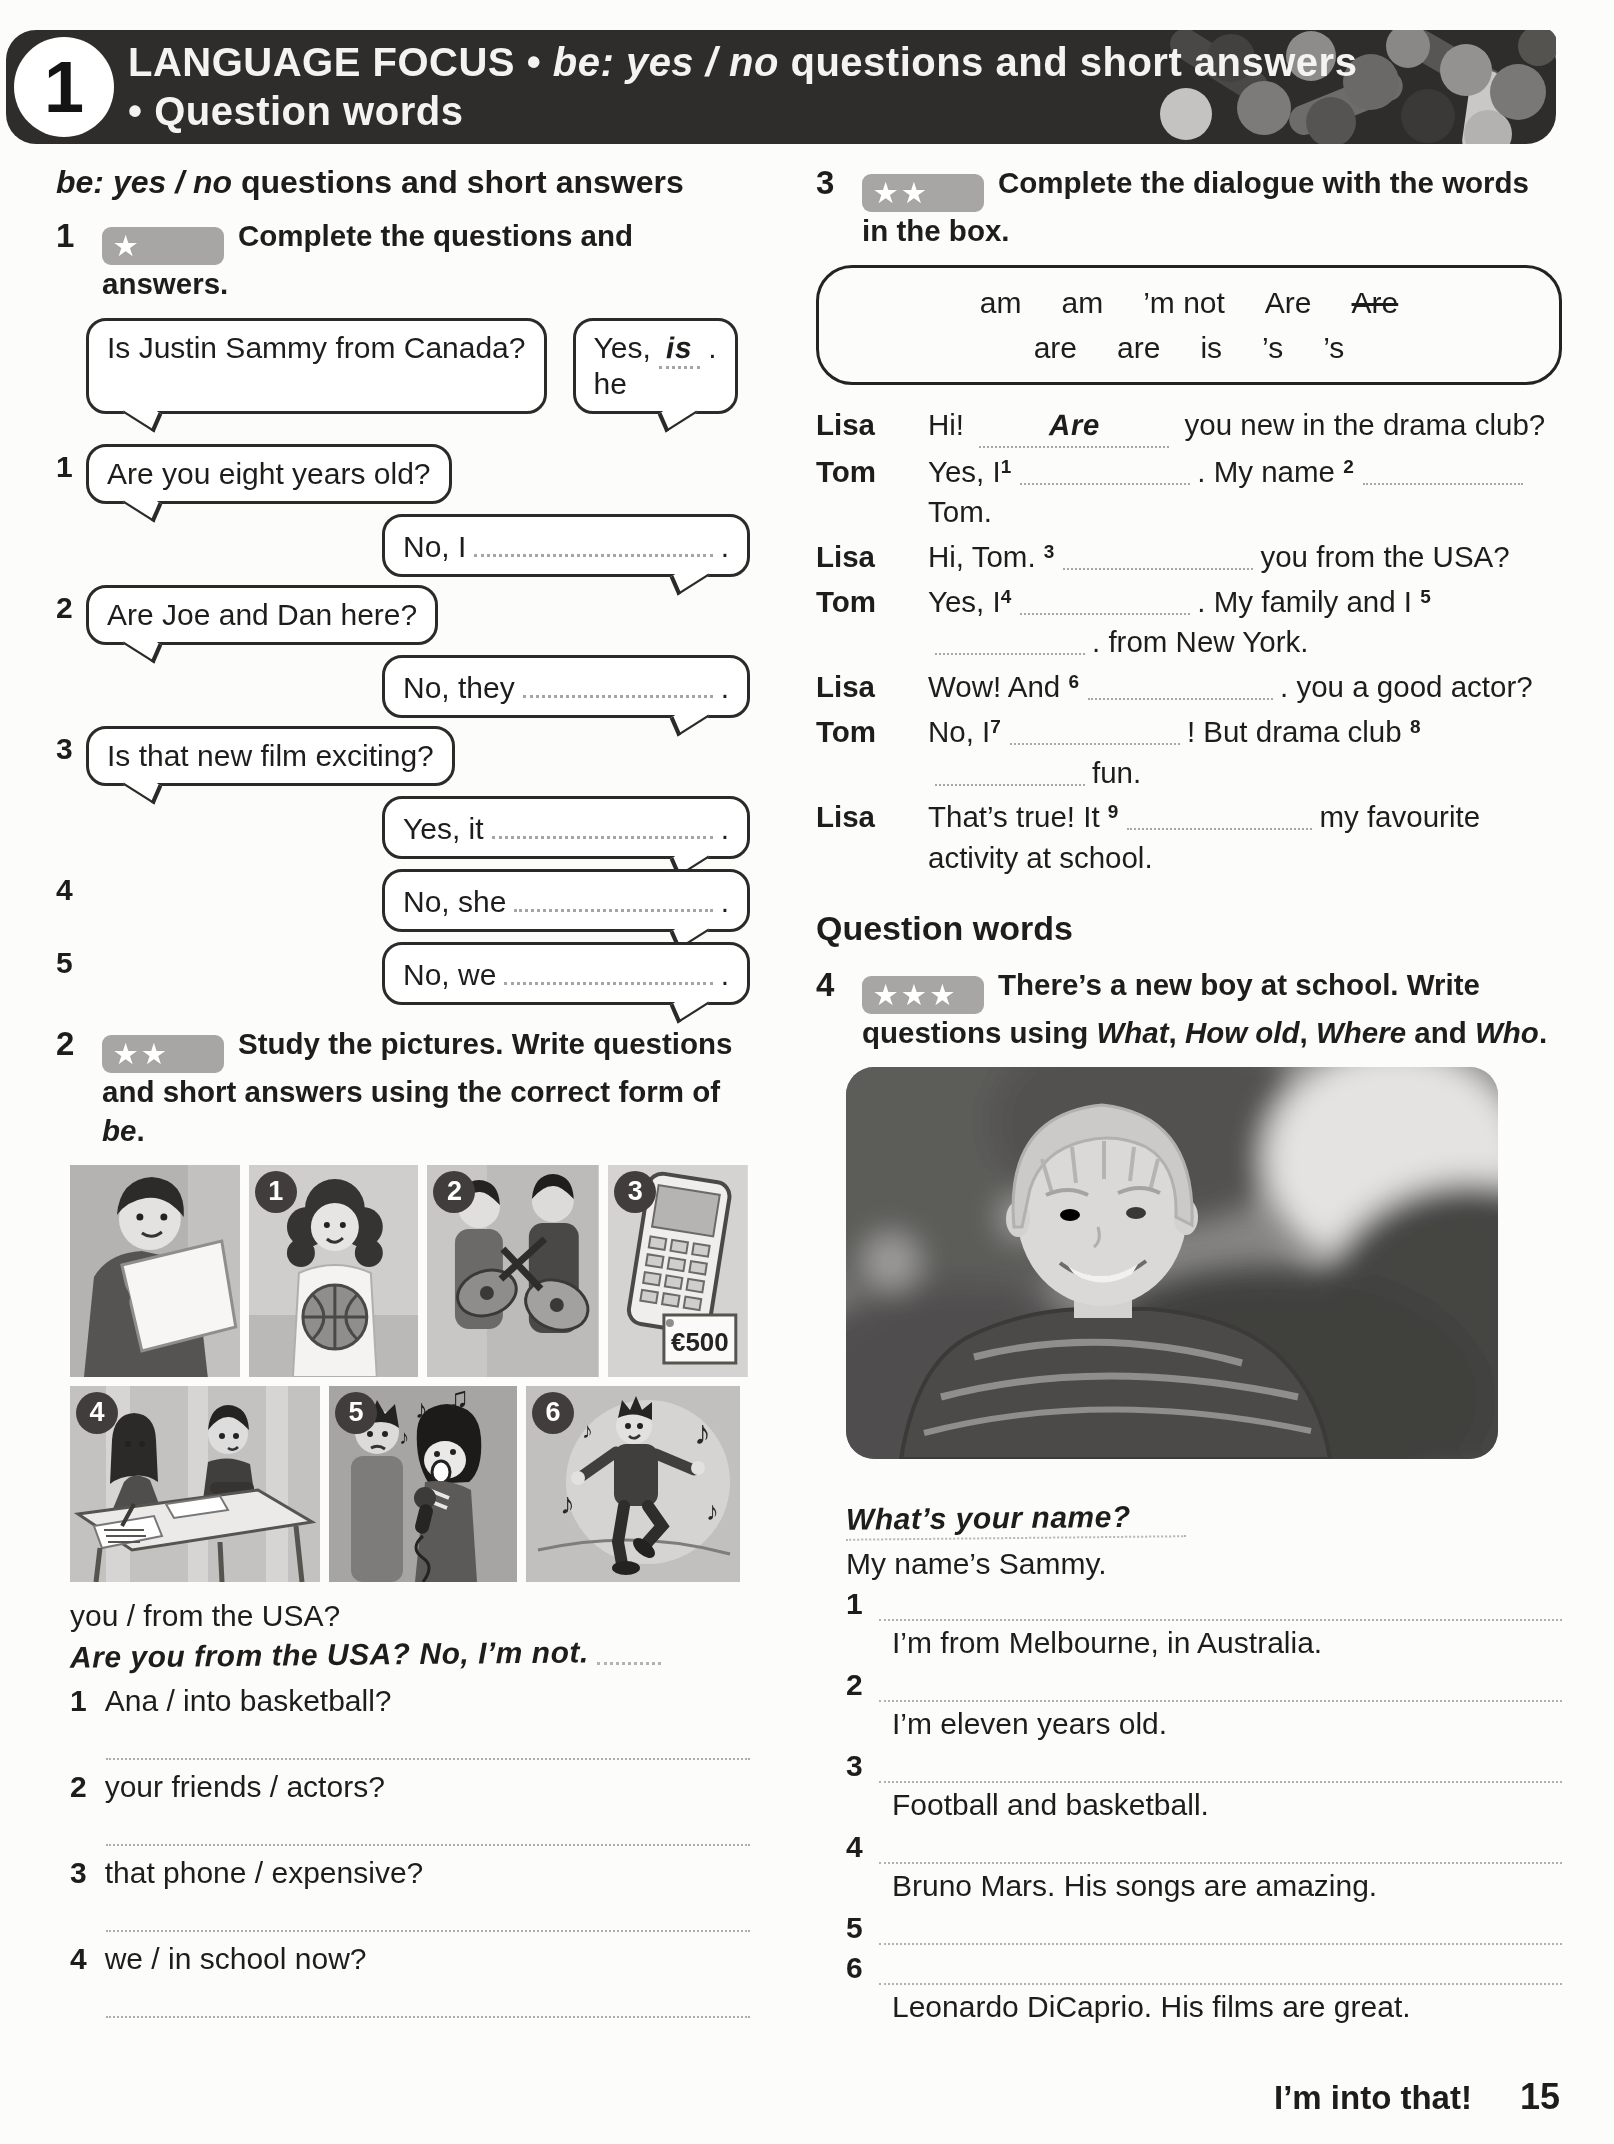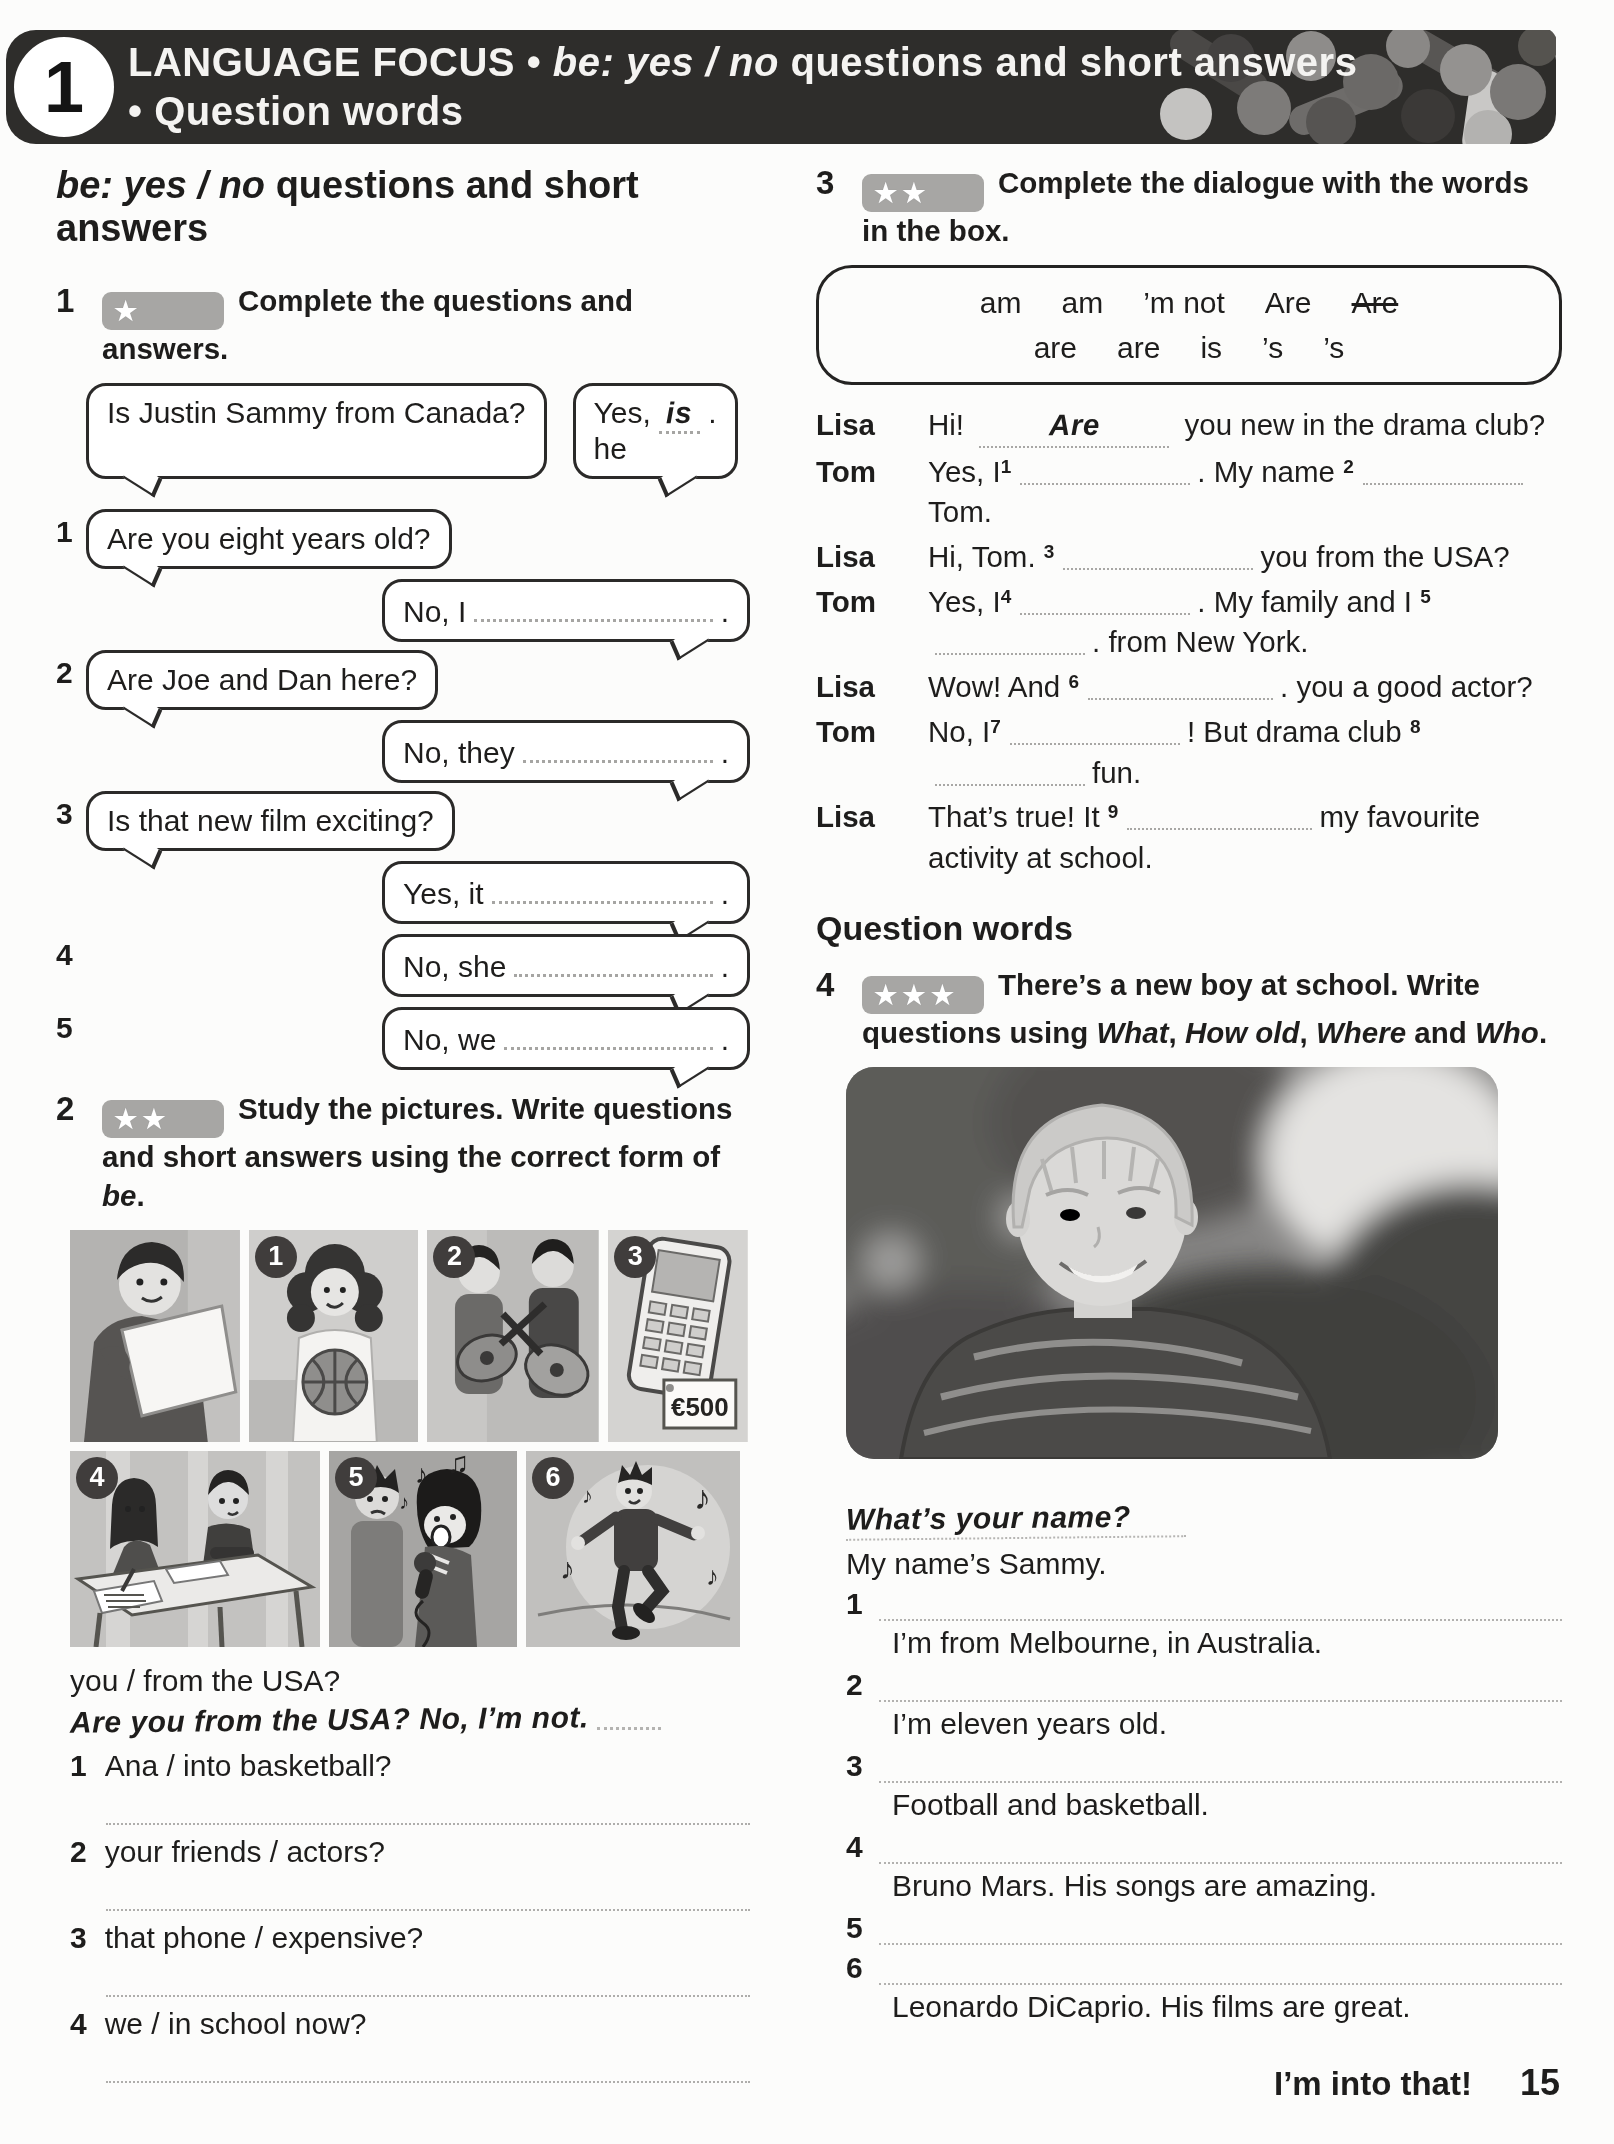--- a/index.html
+++ b/index.html
@@ -14,21 +14,21 @@
           font-size:72px;font-weight:bold;color:#141414;z-index:3;}
   .banner-lines{position:absolute;left:122px;top:8px;color:#f4f3f1;z-index:2;line-height:1.22;}
   .bl1,.bl2{font-size:40px;font-weight:bold;letter-spacing:.5px;}
   .b-italic{font-style:italic;}
   .deco{position:absolute;right:0;top:0;height:114px;z-index:1;}
 
   
   .col-left{position:absolute;left:56px;top:164px;width:694px;}
   .col-right{position:absolute;left:816px;top:164px;width:746px;}
 
-  .sec-heading{margin:0 0 32px 0;font-size:38px;font-weight:bold;}
+  .sec-heading{margin:0 0 16px 0;font-size:32px;font-weight:bold;}
   .sec-heading em{font-style:italic;}
   .qw-heading{margin:30px 0 18px 0;font-size:34px;font-weight:bold;}
 
   .ex-head{display:flex;gap:12px;margin-bottom:14px;}
   .ex-num{font-size:33px;font-weight:bold;width:34px;flex:none;line-height:1.15;}
   .ex-instr{font-size:29.5px;font-weight:bold;line-height:1.32;}
   .star-pill{display:inline-flex;gap:5px;align-items:center;height:38px;background:#a7a6a4;
              border-radius:9px;vertical-align:-9px;margin-right:14px;padding:0 12px;box-sizing:border-box;
              min-width:122px;}
   .st{color:#fff;font-size:26px;line-height:1;text-shadow:0 0 1px #8a8a8a;}
@@ -94,21 +94,21 @@
   .ex4-ex-q{margin:42px 0 0 30px;font-size:30px;}
   .hand-u{border-bottom:2.5px dotted #b6b5b3;min-width:340px;padding-bottom:2px;}
   .ex4-ex-a{margin:8px 0 4px 30px;font-size:30px;}
   .ex4-item{margin-left:30px;margin-top:6px;}
   .n-row{display:flex;align-items:flex-end;gap:16px;}
   .n-row .item-num{font-size:30px;font-weight:bold;}
   .ans-line4{flex:1;border-bottom:2.5px dotted #b2b1af;height:32px;}
   .ex4-ans{font-size:30px;margin:5px 0 8px 46px;}
 
   
-  .footer{position:absolute;right:54px;bottom:40px;display:flex;gap:48px;align-items:baseline;font-weight:bold;}
+  .footer{position:absolute;right:54px;bottom:26px;display:flex;gap:48px;align-items:baseline;font-weight:bold;}
   .ft{font-size:33px;}
   .fp{font-size:36px;}
 </style>
 </head>
 <body>
 
 <div class="page">
 
   <header class="banner">
     <div class="unit-circle">

